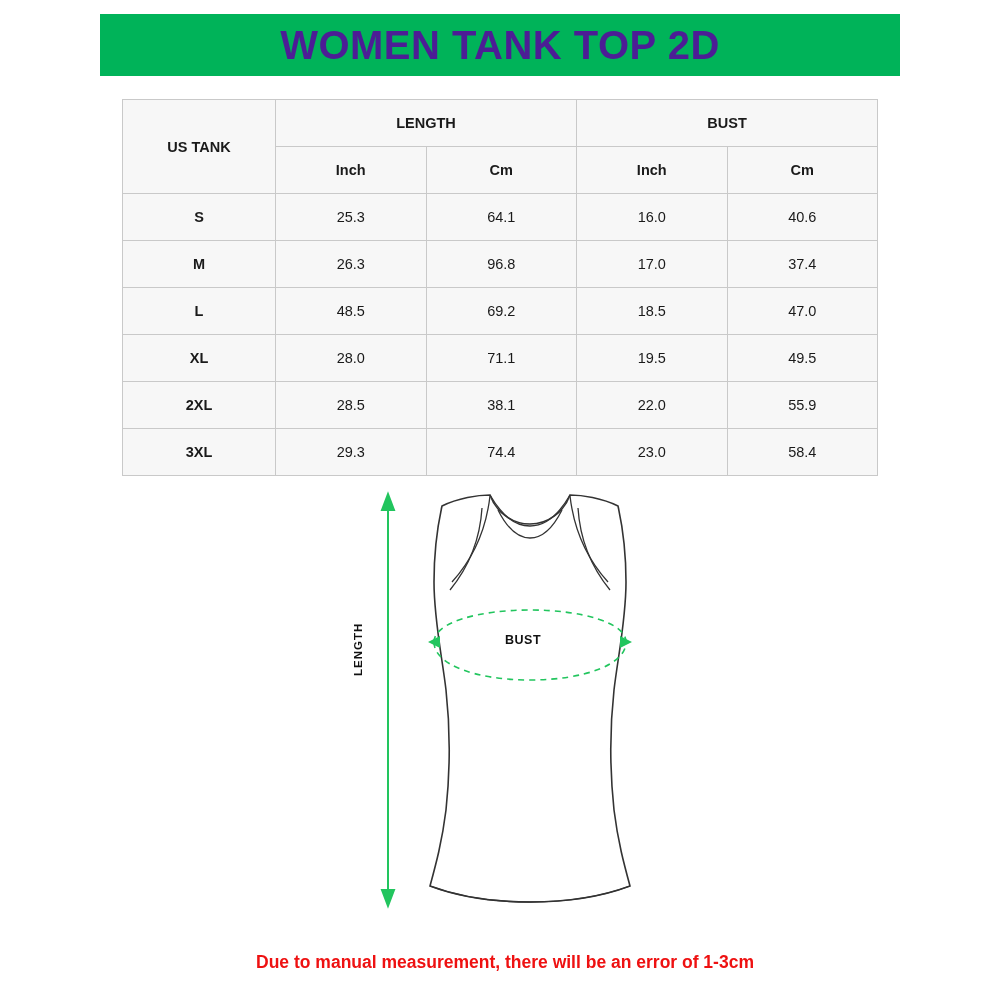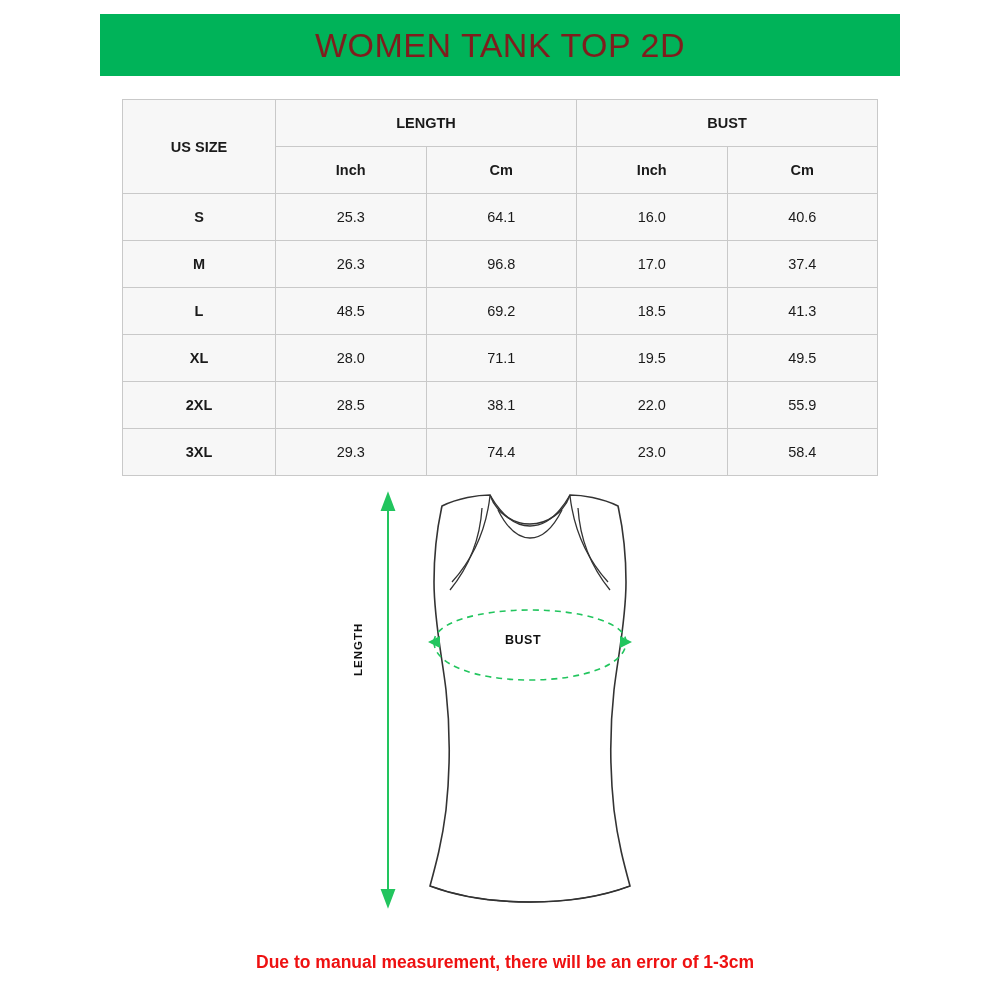--- a/index.html
+++ b/index.html
@@ -26,23 +26,23 @@
     left: 100px;
     top: 14px;
     width: 800px;
     height: 62px;
     background: #00b359;
     display: flex;
     align-items: center;
     justify-content: center;
   }
   .banner-title {
-    color: #7f1d1d;
-    font-size: 34px;
-    font-weight: normal;
+    color: #4c1d95;
+    font-size: 40px;
+    font-weight: bold;
     letter-spacing: 0.5px;
     white-space: nowrap;
   }
 
   
   .table-wrap {
     position: absolute;
     left: 122px;
     top: 99px;
     width: 756px;
@@ -134,21 +134,21 @@
     <table class="size-table">
       <colgroup>
         <col class="col-size">
         <col class="col-other">
         <col class="col-other">
         <col class="col-other">
         <col class="col-other">
       </colgroup>
       <tbody>
         <tr>
-          <th rowspan="2">US SIZE</th>
+          <th rowspan="2">US TANK</th>
           <th colspan="2">LENGTH</th>
           <th colspan="2">BUST</th>
         </tr>
         <tr>
           <td class="unit-cell">Inch</td>
           <td class="unit-cell">Cm</td>
           <td class="unit-cell">Inch</td>
           <td class="unit-cell">Cm</td>
         </tr>
 
@@ -164,21 +164,21 @@
           <td>26.3</td>
           <td>96.8</td>
           <td>17.0</td>
           <td>37.4</td>
         </tr>
         <tr>
           <td class="rowhead">L</td>
           <td>48.5</td>
           <td>69.2</td>
           <td>18.5</td>
-          <td>41.3</td>
+          <td>47.0</td>
         </tr>
         <tr>
           <td class="rowhead">XL</td>
           <td>28.0</td>
           <td>71.1</td>
           <td>19.5</td>
           <td>49.5</td>
         </tr>
         <tr>
           <td class="rowhead">2XL</td>

